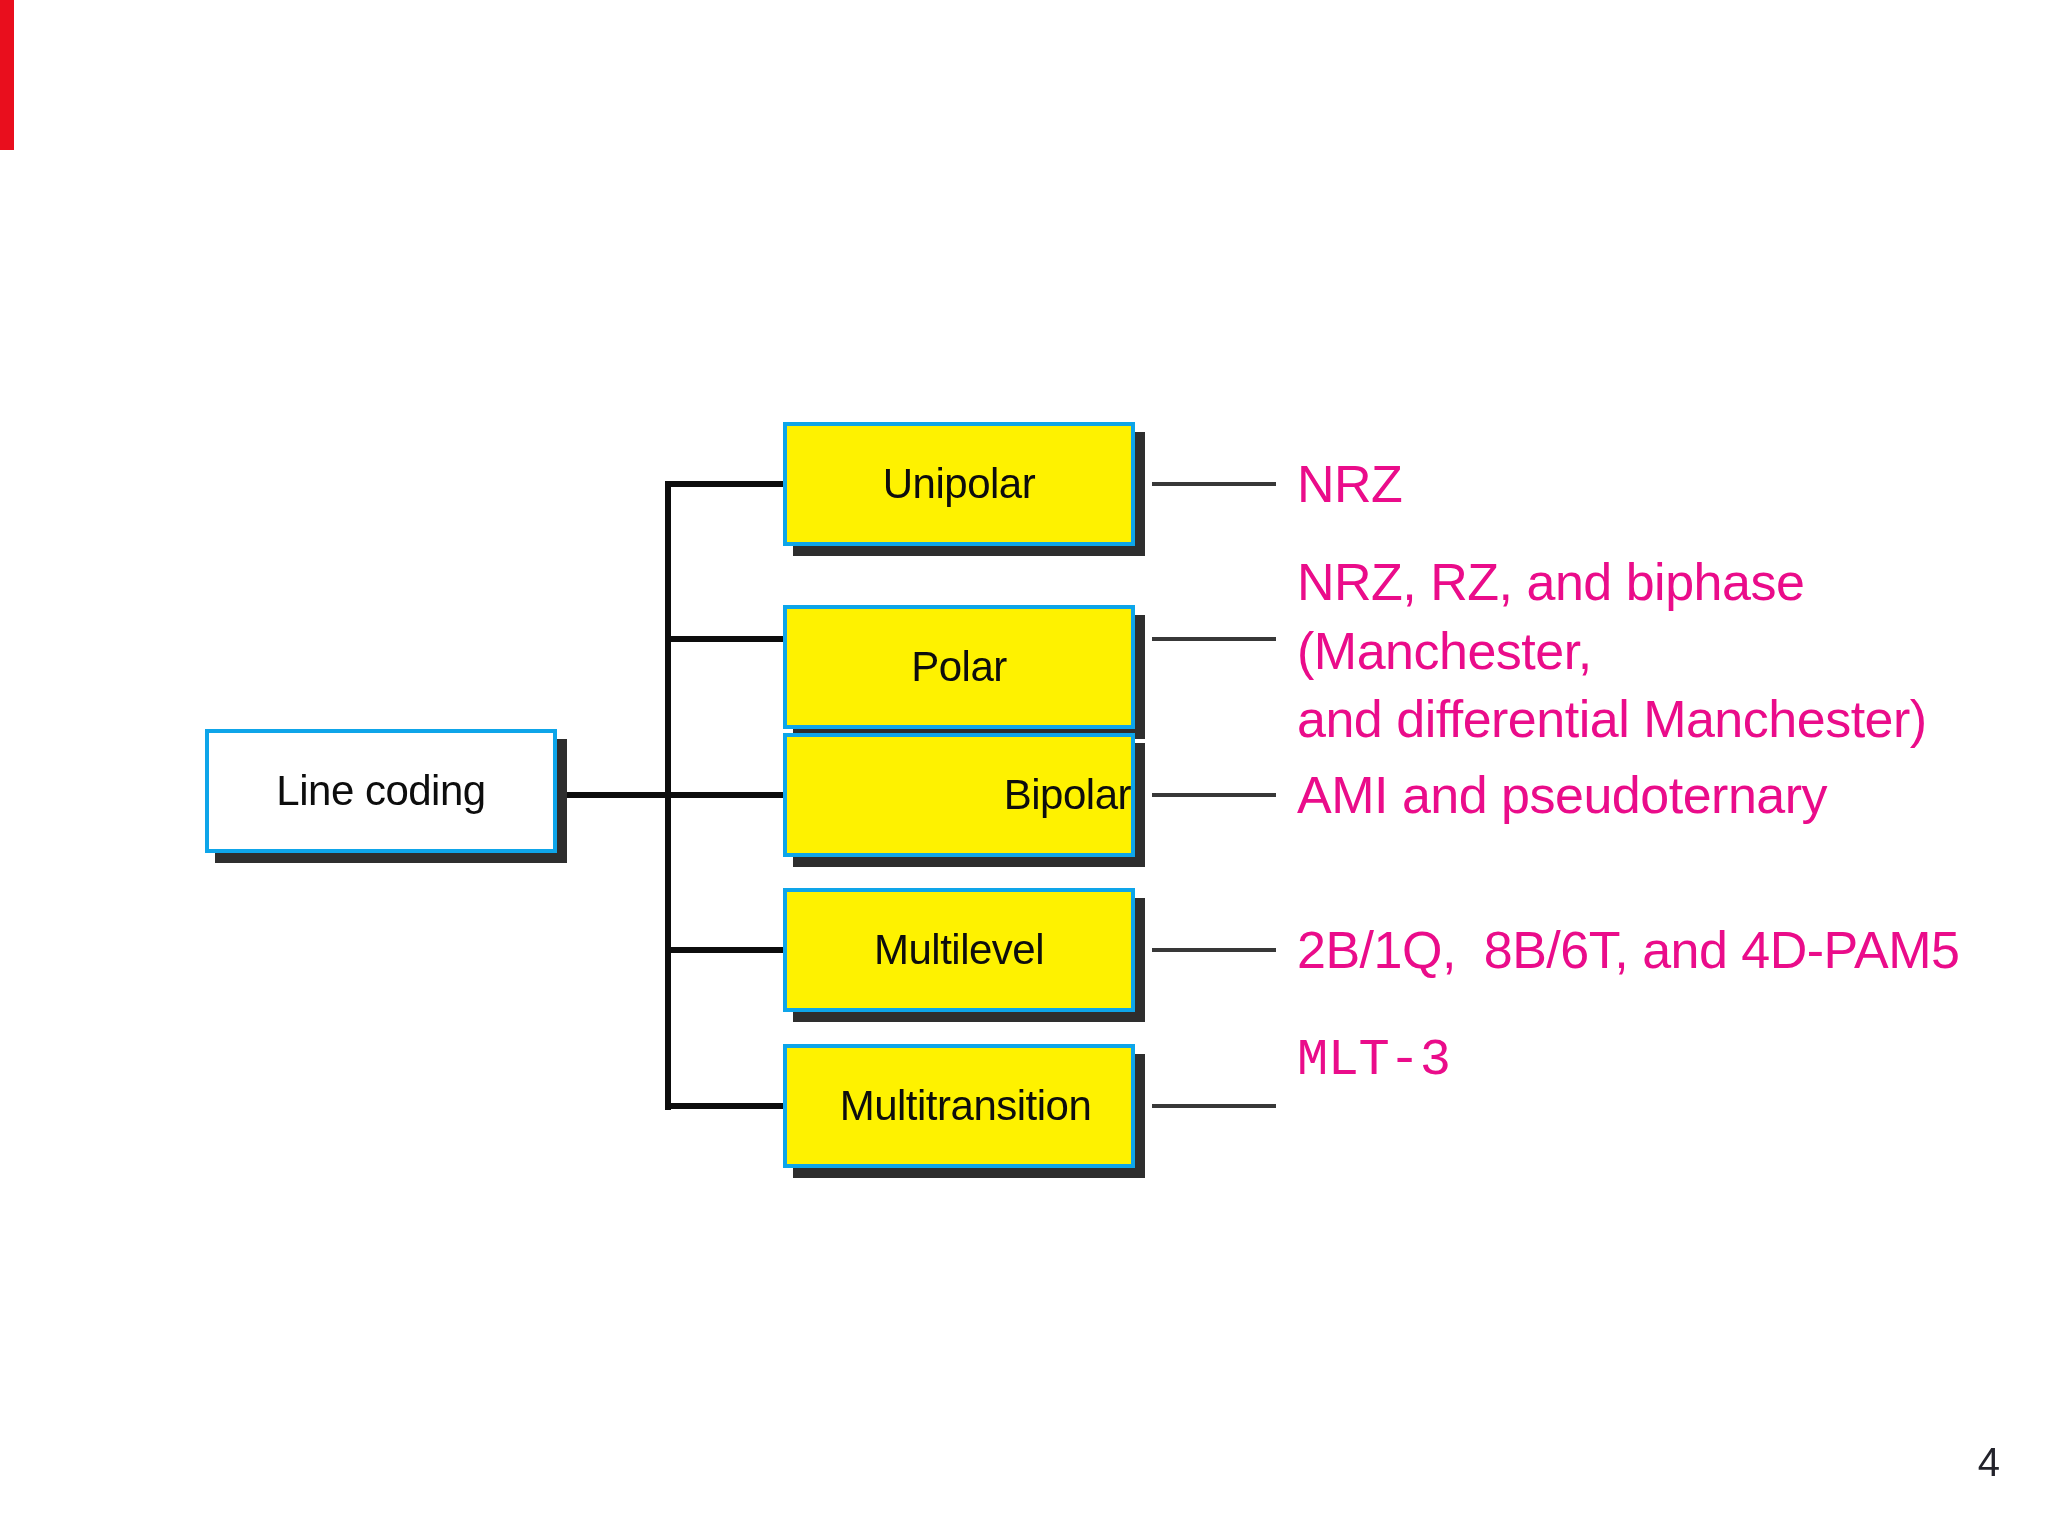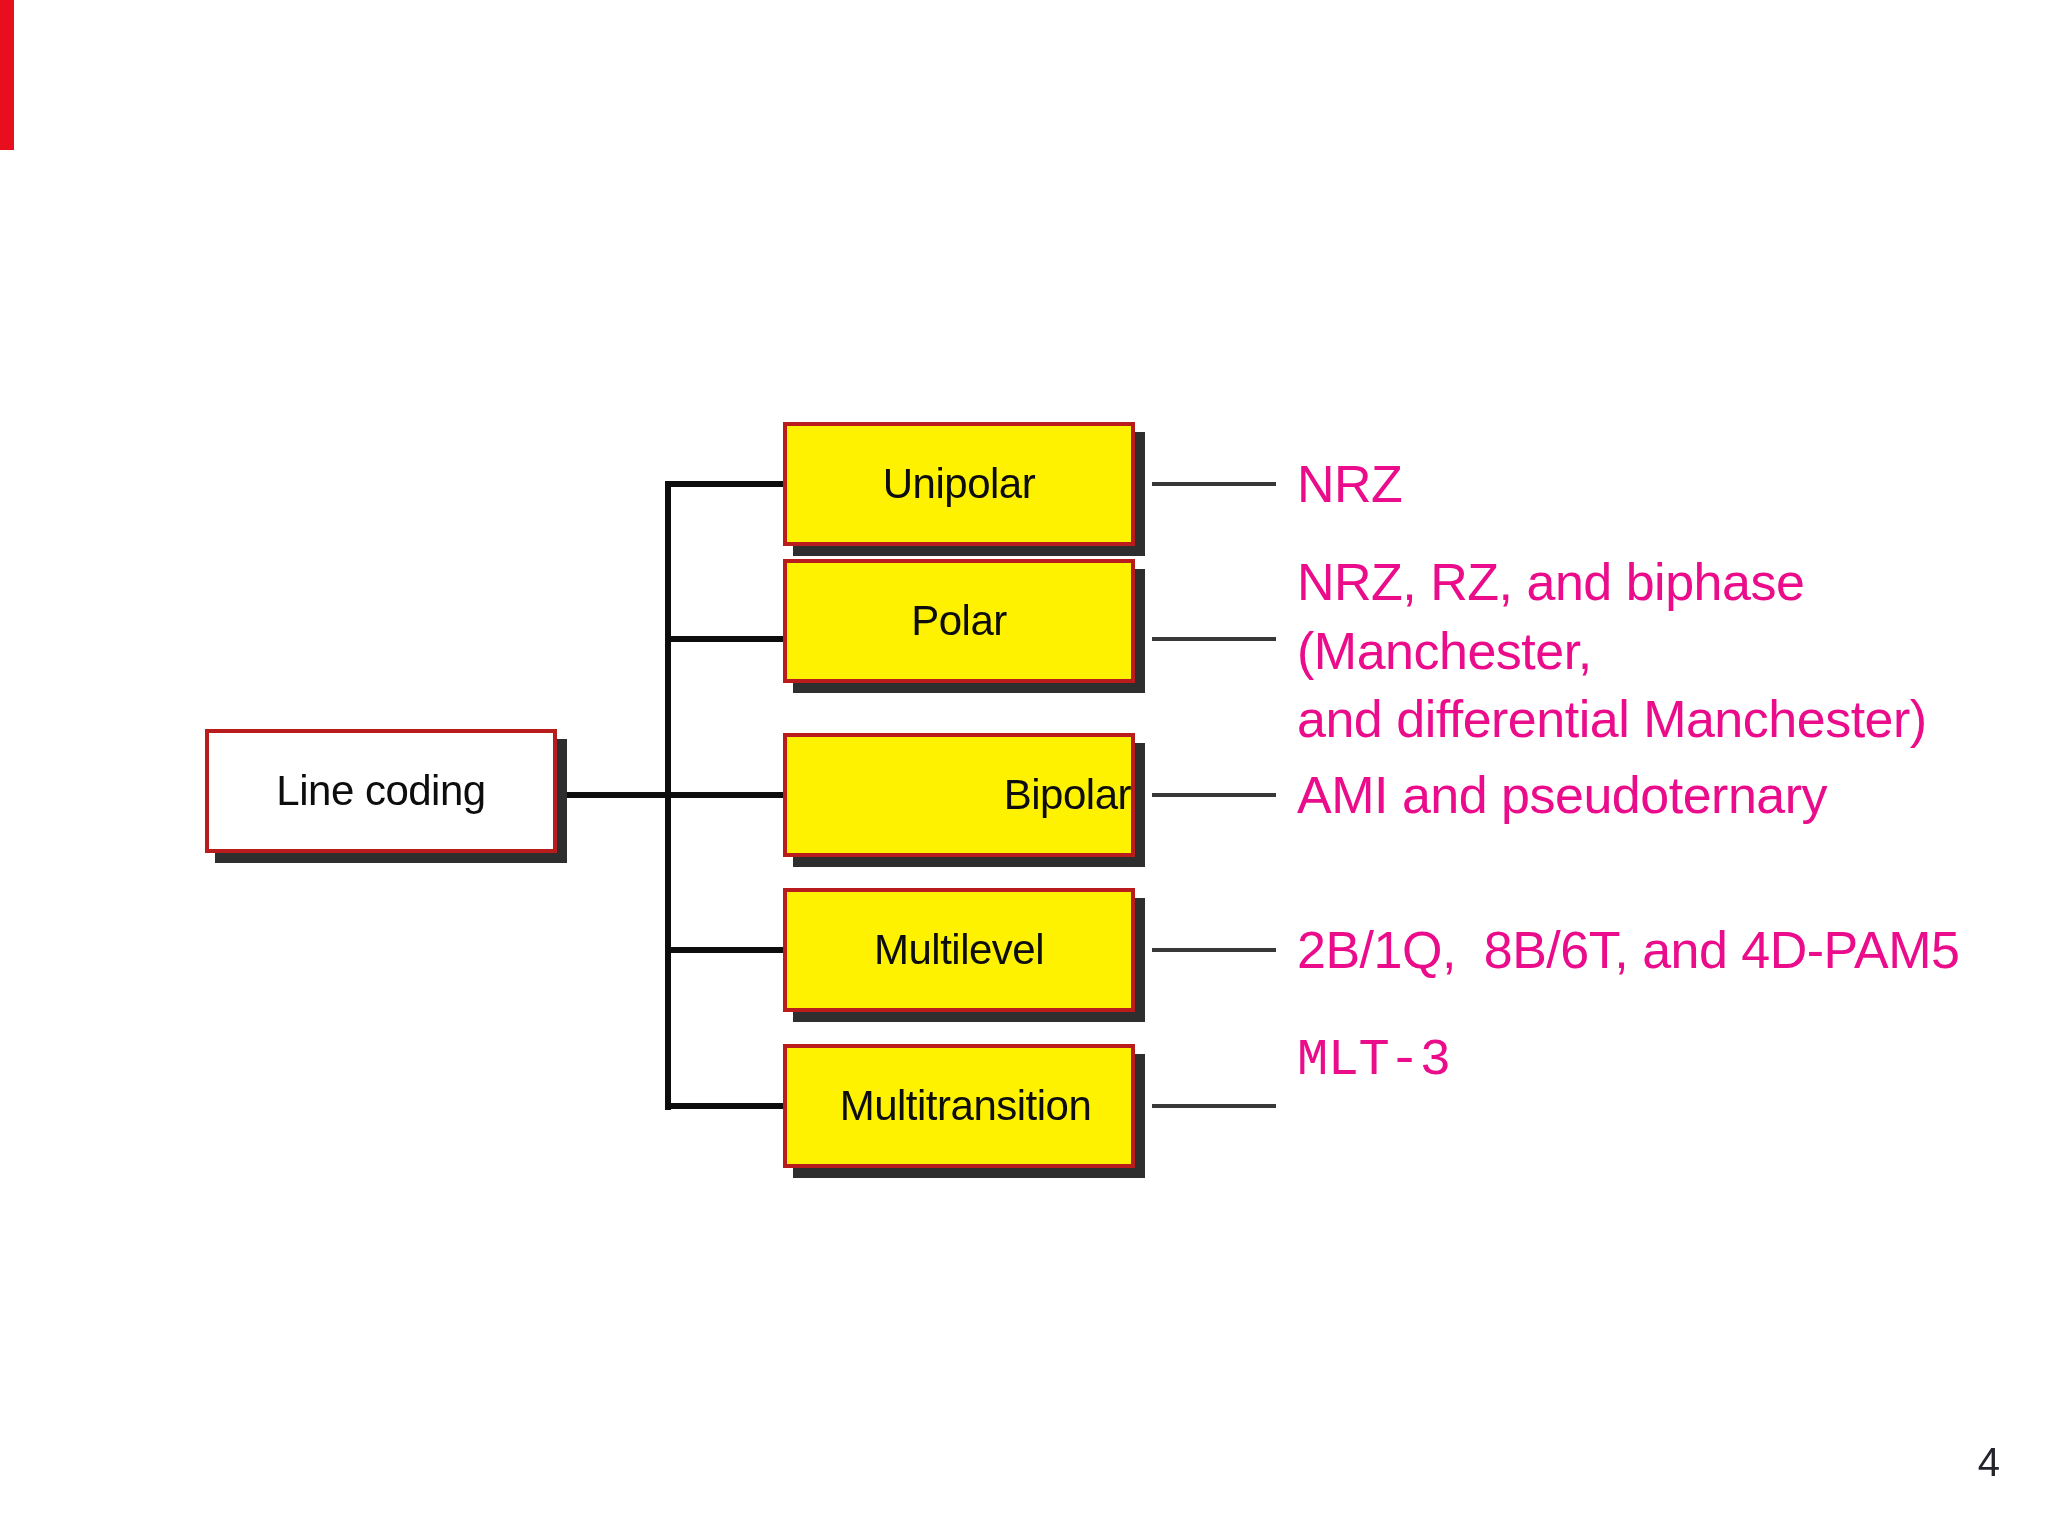--- a/index.html
+++ b/index.html
@@ -22,33 +22,33 @@
     left: 0; top: 0;
     width: 14px; height: 150px;
     background: #e90e1d;
   }
 
   
   .node {
     position: absolute;
     width: 352px; height: 124px;
     box-sizing: border-box;
-    border: 4px solid #b91c1c;
+    border: 4px solid #0ea5e9;
     box-shadow: 10px 10px 0 #2e2e2e;
     display: flex;
     align-items: center;
     justify-content: center;
     font-size: 42px;
     color: #0d0d0d;
     letter-spacing: -0.5px;
   }
   .root-node { left: 205px; top: 729px; background: #ffffff; }
   .branch-node { left: 783px; background: #fef200; }
   .r1 .branch-node { top: 422px; }
-  .r2 .branch-node { top: 559px; }
+  .r2 .branch-node { top: 605px; }
   .r3 .branch-node { top: 733px; justify-content: flex-end; }
   .r4 .branch-node { top: 888px; }
   .r5 .branch-node { top: 1044px; padding-left: 13px; }
 
   
   .line { position: absolute; background: #0d0d0d; }
   .trunk { left: 665px; top: 481px; width: 6px; height: 629px; }
   .main-connector { left: 557px; top: 792px; width: 226px; height: 6px; }
   .branch-connector { left: 665px; width: 118px; height: 6px; }
   .r1 .branch-connector { top: 481px; }

